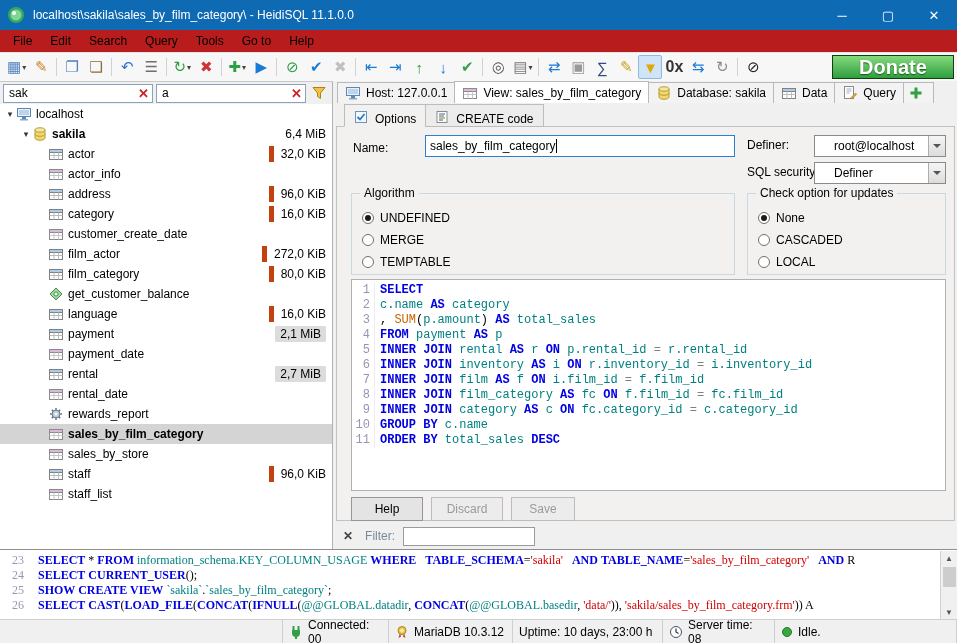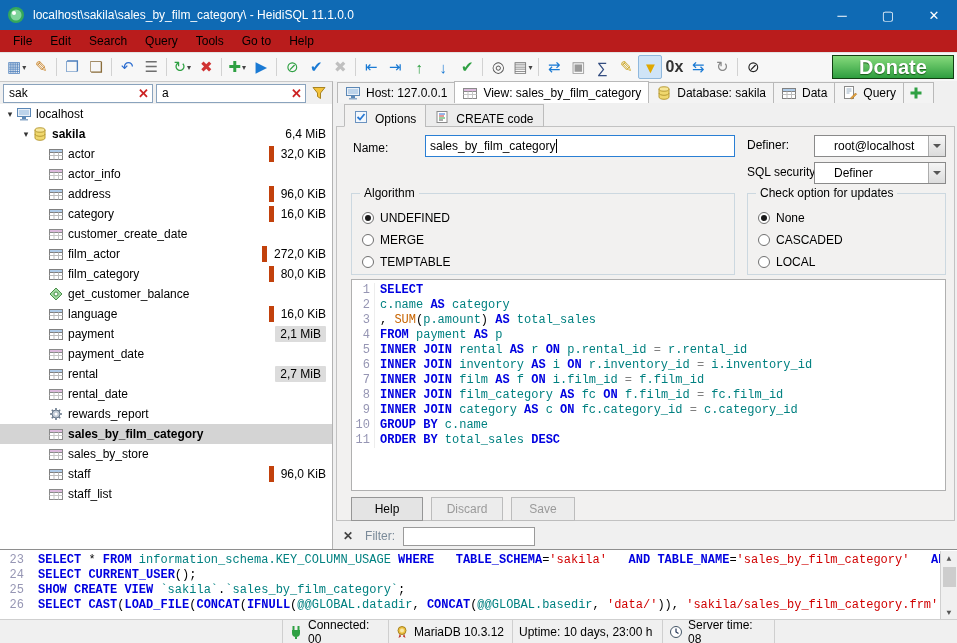--- a/index.html
+++ b/index.html
@@ -110,21 +110,21 @@
 
   
   .filter-bar { position:absolute; left:334px; top:523px; width:623px; height:26px; background:#f0f0f0;
                 display:flex; align-items:center; }
   .fb-close { margin-left:9px; color:#444; font-weight:bold; }
   .fb-label { margin-left:12px; color:#7a8a99; }
   .fb-input { margin-left:8px; width:132px; height:19px; background:#fff; border:1px solid #9a9a9a; }
 
   
   .log { position:absolute; left:0; top:549px; width:957px; height:70px; background:#fff;
-         border-top:1px solid #8e8e8e; font-family:Liberation Mono, monospace; font-size:12px;
+         border-top:1px solid #8e8e8e; font-family:Liberation Serif, serif; font-size:12px;
          line-height:15px; overflow:hidden; padding-top:3px; }
   .log-line { display:flex; height:15px; }
   .log-num { width:30px; text-align:right; padding-right:6px; color:#9696b4; flex:none; }
   .log-text { white-space:pre; padding-left:8px; overflow:hidden; }
   .log-scroll { position:absolute; right:0; top:1px; width:17px; height:69px; background:#f0f0f0;
                 border-left:1px solid #d0d0d0; }
   .ls-btn { height:15px; display:flex; align-items:center; justify-content:center; font-size:8px; color:#555; }
   .ls-down { position:absolute; bottom:0; width:100%; }
   .ls-thumb { position:absolute; top:16px; left:2px; width:13px; height:20px; background:#cdcdcd; }
 
@@ -772,15 +772,23 @@
       </div>
       <div class="sb-seg" style="width: 112px;">
         <span class="sb-icon">
           <svg width="14" height="14" viewBox="0 0 14 14">
             <circle cx="7" cy="7" r="5.5" fill="#fff" stroke="#445566"></circle>
             <path d="M7 3.5V7l2.5 1.5" fill="none" stroke="#223355" stroke-width="1.2"></path>
           </svg>
         </span>
         <span class="sb-text">Server time: 08</span>
       </div>
+      <div class="sb-seg" style="flex: 1 1 0%;">
+        <span class="sb-icon">
+          <svg width="12" height="12" viewBox="0 0 12 12">
+            <circle cx="6" cy="6" r="4.5" fill="#37a93c" stroke="#237a27"></circle>
+          </svg>
+        </span>
+        <span class="sb-text">Idle.</span>
+      </div>
     </div>
 
 </div>
 
 </body></html>

